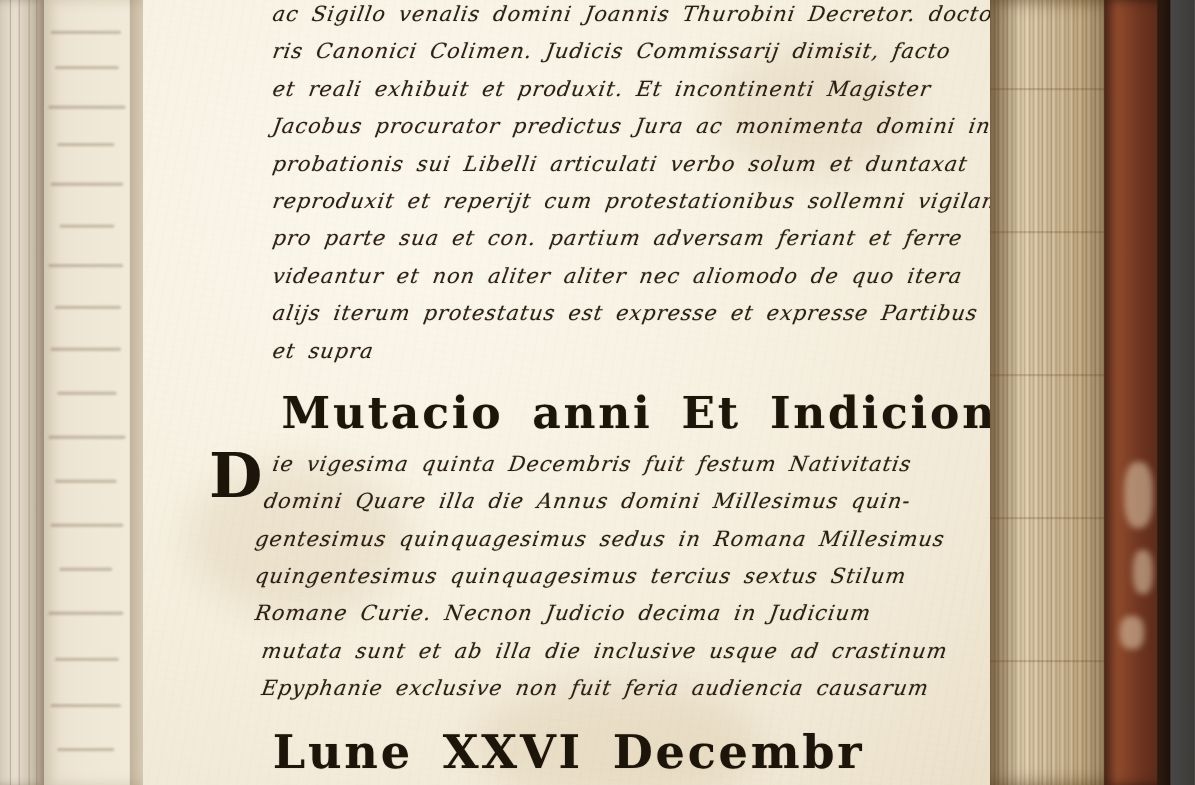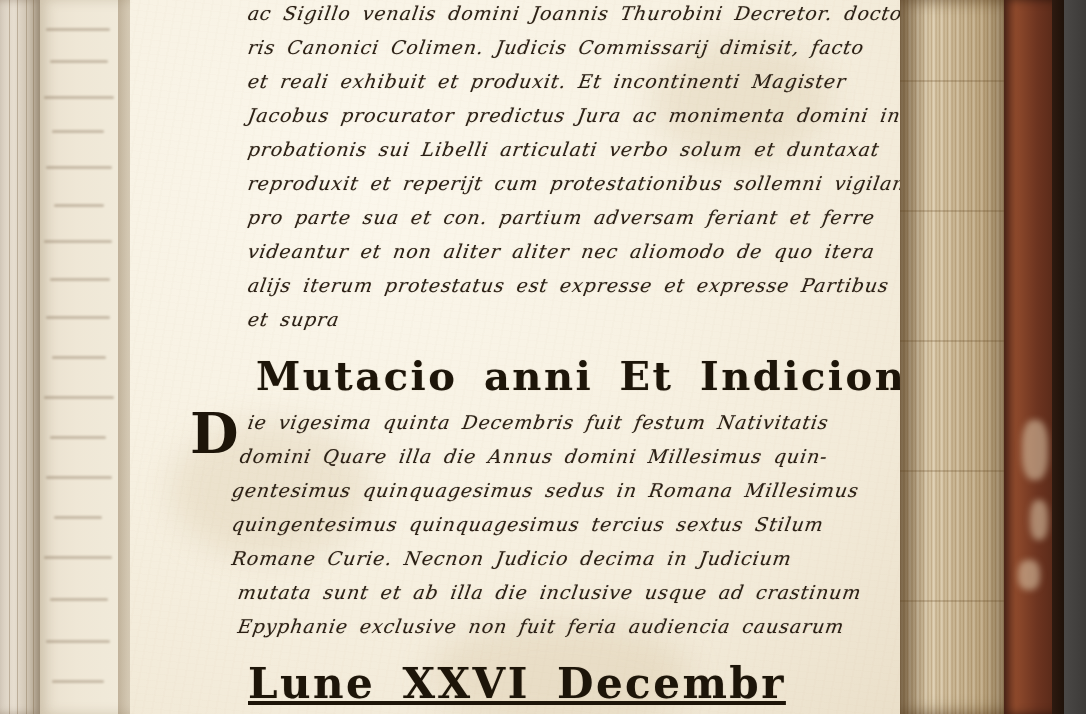--- a/index.html
+++ b/index.html
@@ -256,21 +256,21 @@
         <span class="dropcap" style="left:-58px; top:-6px;">D</span>
         <div class="line body-line" style="margin-left:0;">ie vigesima quinta Decembris fuit festum Nativitatis</div>
         <div class="line body-line" style="margin-top:12px; margin-left:-8px;">domini Quare illa die Annus domini Millesimus quin-</div>
         <div class="line body-line" style="margin-top:12px; margin-left:-16px;">gentesimus quinquagesimus sedus in Romana Millesimus</div>
         <div class="line body-line" style="margin-top:12px; margin-left:-16px;">quingentesimus quinquagesimus tercius sextus Stilum</div>
         <div class="line body-line" style="margin-top:12px; margin-left:-16px;">Romane Curie. Necnon Judicio decima in Judicium</div>
         <div class="line body-line" style="margin-top:12px; margin-left:-10px;">mutata sunt et ab illa die inclusive usque ad crastinum</div>
         <div class="line body-line" style="margin-top:12px; margin-left:-10px;">Epyphanie exclusive non fuit feria audiencia causarum</div>
       </div>
 
-      <div class="line display display-2" style="margin-top:22px; margin-left:0px;text-decoration:underline;">Lune XXVI Decembr</div>
+      <div class="line display display-2" style="margin-top:22px; margin-left:0px;">Lune XXVI Decembr</div>
 
     </div>
   </div>
 
   <div class="foredge">
     <div class="foredge-shade"></div>
     <div class="foredge-bow" style="top:80px;"></div>
     <div class="foredge-bow" style="top:210px;"></div>
     <div class="foredge-bow" style="top:340px;"></div>
     <div class="foredge-bow" style="top:470px;"></div>

